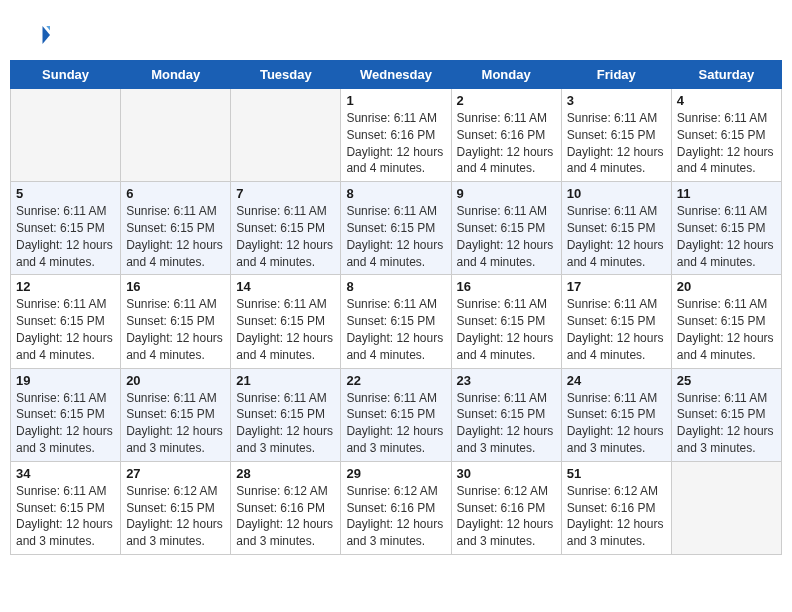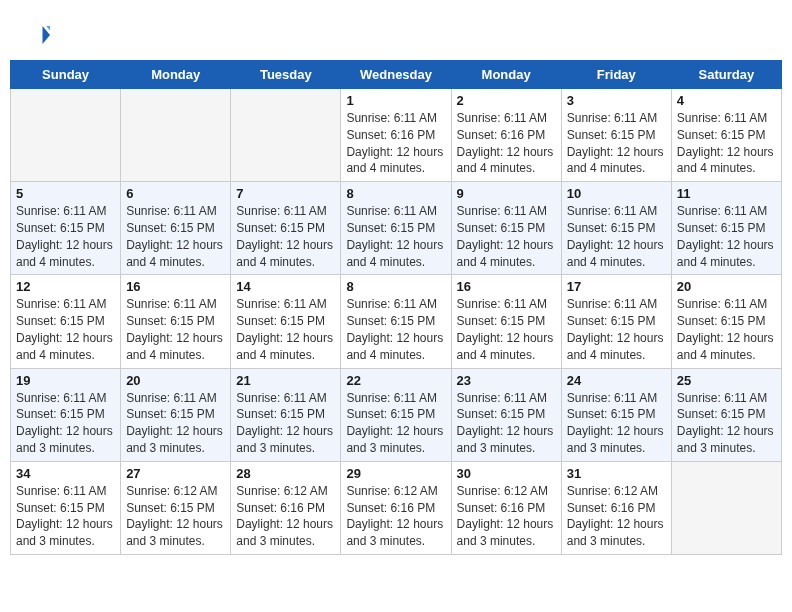--- a/index.html
+++ b/index.html
@@ -254,19 +254,19 @@
         </td>
         <td>
           <span class="day-number">29</span>
           <div class="day-info">Sunrise: 6:12 AM<br>Sunset: 6:16 PM<br>Daylight: 12 hours and 3 minutes.</div>
         </td>
         <td>
           <span class="day-number">30</span>
           <div class="day-info">Sunrise: 6:12 AM<br>Sunset: 6:16 PM<br>Daylight: 12 hours and 3 minutes.</div>
         </td>
         <td>
-          <span class="day-number">31</span>
+          <span class="day-number">51</span>
           <div class="day-info">Sunrise: 6:12 AM<br>Sunset: 6:16 PM<br>Daylight: 12 hours and 3 minutes.</div>
         </td>
         <td class="empty"></td>
       </tr>
     </tbody>
 </table>
 
 </body></html>

